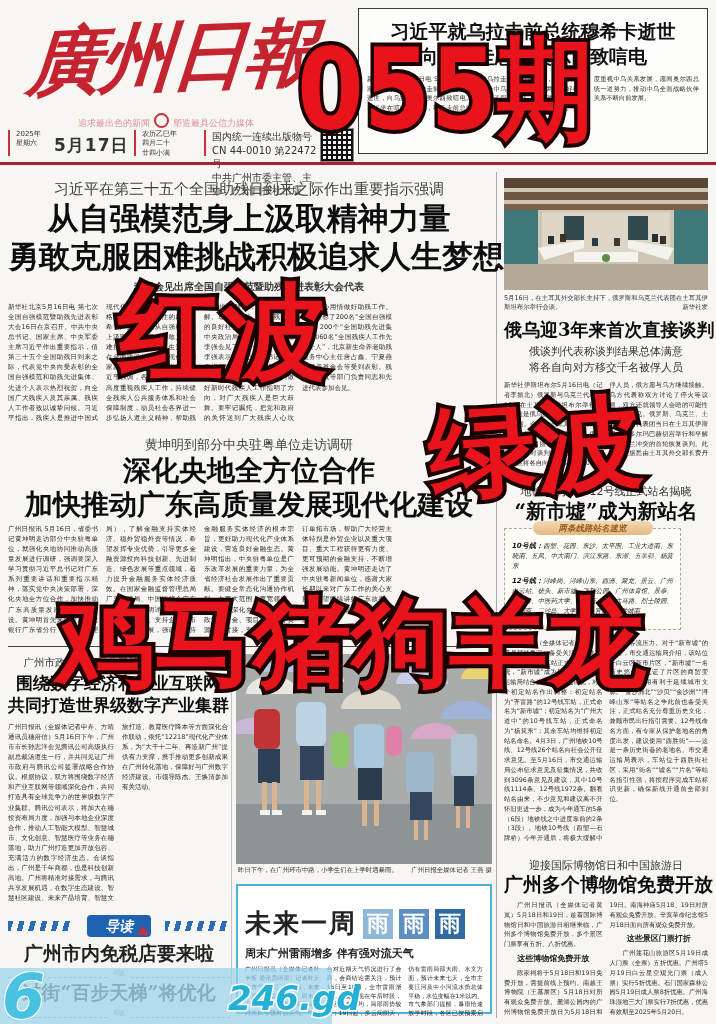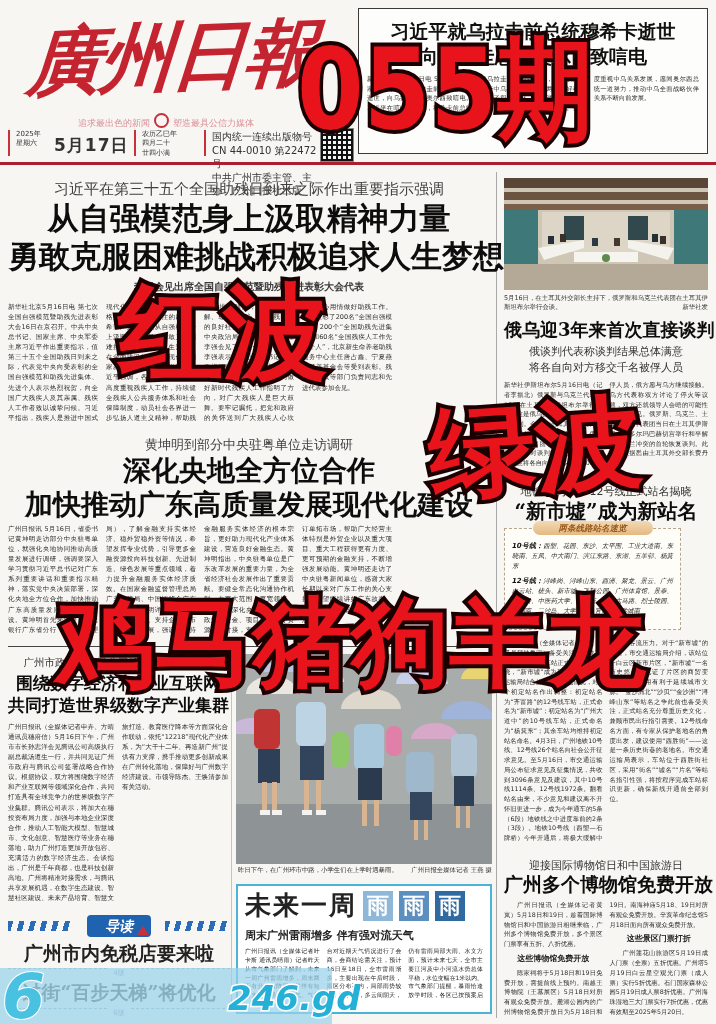--- a/index.html
+++ b/index.html
@@ -30,21 +30,21 @@
   
   .kicker{text-align:center;font-weight:normal;color:#404040;}
   .headline{text-align:center;font-weight:bold;color:#0d0d0d;white-space:nowrap;
      font-family:"DejaVu Serif","Liberation Serif",serif;}
   .subhead{text-align:center;color:#333;}
   .bodytxt{font-size:6.5px;line-height:1.55;text-align:justify;color:#2b2b2b;column-fill:auto;}
   .vline{width:1px;background:#a9a9a9;}
   .hline{height:1px;background:#444;}
   
   .weatherbox{left:236px;top:884px;width:256px;height:130px;border:2px solid #49b4d8;background:#fff;
-     box-sizing:border-box;padding:2px 7px 4px;}
+     box-sizing:border-box;padding:20px 7px 4px;}
   .wx-row{display:flex;align-items:center;gap:6px;}
   .wx-title{font-size:26px;font-weight:bold;font-family:"DejaVu Serif","Liberation Serif",serif;
      letter-spacing:2px;white-space:nowrap;}
   .wx-tile{width:30px;height:30px;color:#fff;font-size:22px;font-weight:bold;text-align:center;line-height:30px;}
   .wx-sub{font-size:11px;font-weight:bold;margin:5px 0 4px;color:#222;}
   .wx-body{column-count:3;column-gap:7px;font-size:5.9px;line-height:1.5;text-align:justify;height:56px;overflow:hidden;}
   
   .stationbox{left:504px;top:528px;width:177px;height:102px;border:1px dashed #b6a58c;background:#fffdf8;
      box-sizing:border-box;padding:12px 7px 4px;font-style:italic;}
   .station-pill{position:absolute;left:50%;top:-8px;transform:translateX(-50%);width:120px;height:14px;
@@ -54,21 +54,21 @@
   .station-line b{font-size:7px;color:#111;}
   
   .guide-row{left:8px;top:914px;width:222px;height:24px;display:flex;align-items:center;gap:14px;}
   .stripes{flex:1;height:10px;background:repeating-linear-gradient(105deg,#2a6cb8 0 5px,transparent 5px 11px);}
   .guide-badge{position:relative;width:64px;height:22px;background:#1f62b0;border-radius:4px;color:#fff;
      font-style:italic;font-weight:bold;font-size:14px;text-align:center;line-height:22px;}
   .guide-badge .mountain-icon{position:absolute;right:2px;bottom:2px;width:0;height:0;
      border-left:6px solid transparent;border-right:6px solid transparent;border-bottom:9px solid #c9303c;}
   .guide-h{left:8px;width:222px;text-align:center;font-size:19px;font-weight:bold;color:#222;white-space:nowrap;
      font-family:"DejaVu Serif","Liberation Serif",serif;}
-  .pagemark{left:8px;width:222px;display:flex;align-items:flex-start;gap:6px;color:#8aa0b4;font-size:7px;}
+  .pagemark{left:8px;width:222px;display:flex;align-items:flex-end;gap:6px;color:#8aa0b4;font-size:7px;}
   .pagemark::before,.pagemark::after{content:"";flex:1;border-top:1px dashed #9fb4c6;}
   
   .overlay-svg{left:0;top:0;pointer-events:none;}
   .ol-red{font-weight:900;fill:#e8131b;stroke:#1c0000;stroke-width:8px;paint-order:stroke;
      font-family:"DejaVu Sans","Liberation Sans",sans-serif;}
   .wmband{left:0;top:968px;width:332px;height:56px;background:rgba(152,211,234,0.72);}
   .caption{font-size:6.4px;color:#333;line-height:1.4;}
 </style>
 </head>
 <body>

